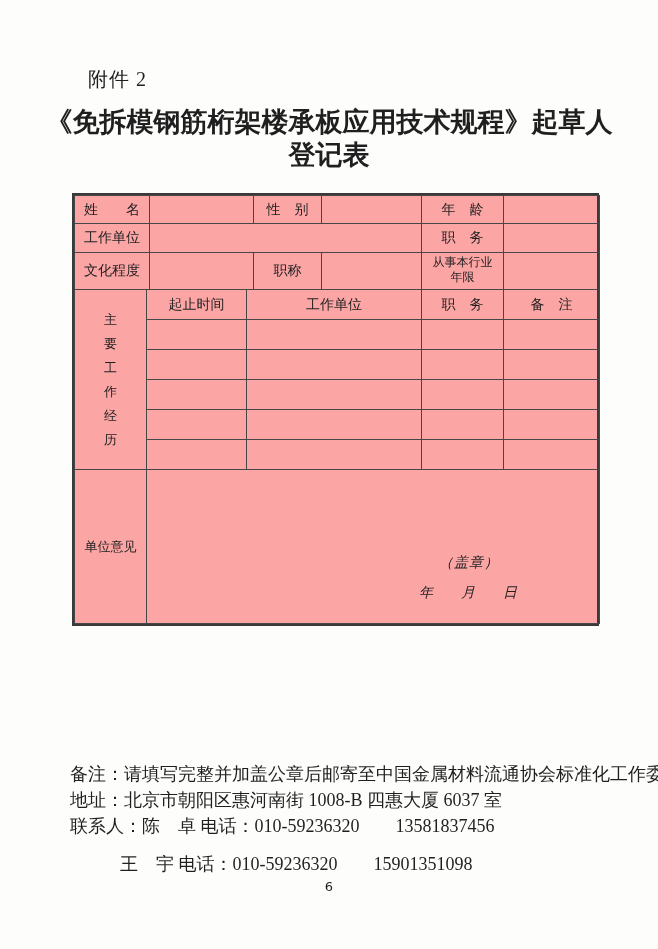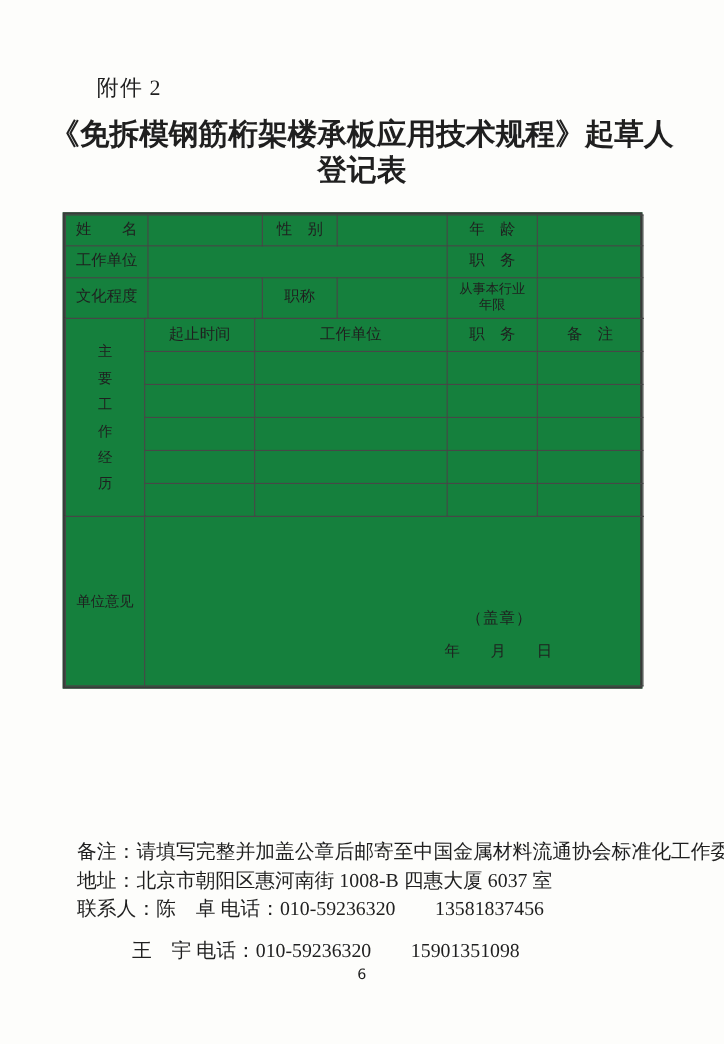--- a/index.html
+++ b/index.html
@@ -15,34 +15,34 @@
   .attachment{
     position:absolute;left:88px;top:66px;
     font-size:20px;letter-spacing:1px;
   }
   .title{
     position:absolute;left:0;right:0;top:106px;
     text-align:center;font-weight:bold;
     font-size:27px;line-height:33px;
   }
   .form-wrap{
-    position:absolute;left:57px;top:193px;width:527px;
+    position:absolute;left:72px;top:193px;width:527px;
     border:2px solid #3a3a3a;
     box-sizing:border-box;
-    background:#15803d;
+    background:#fca5a5;
   }
   table{border-collapse:collapse;table-layout:fixed;width:100%;}
   table + table{margin-top:-1px;}
   td{
     border:1px solid #474747;
     font-size:14px;text-align:center;vertical-align:middle;
     padding:0 2px;box-sizing:border-box;
     overflow:hidden;white-space:pre-line;line-height:1.25;
   }
-  td.blank{padding:0;}
+  td.blank{padding:0;font-style:italic;}
   .h28{height:28px}.h27{height:27px}.h26{height:26px}.h29{height:29px}.h37{height:37px}
   .exp-head td{height:26px;}
   .exp-row td{height:26px;}
   .small{font-size:12px;font-family:Liberation Mono, monospace;}
   .vert{
     width:15px;margin:0 auto;
     word-break:break-all;line-height:24px;font-size:13px;
   }
   .label3{font-size:13px;line-height:19px;}
   .research-cell{height:122px;}

